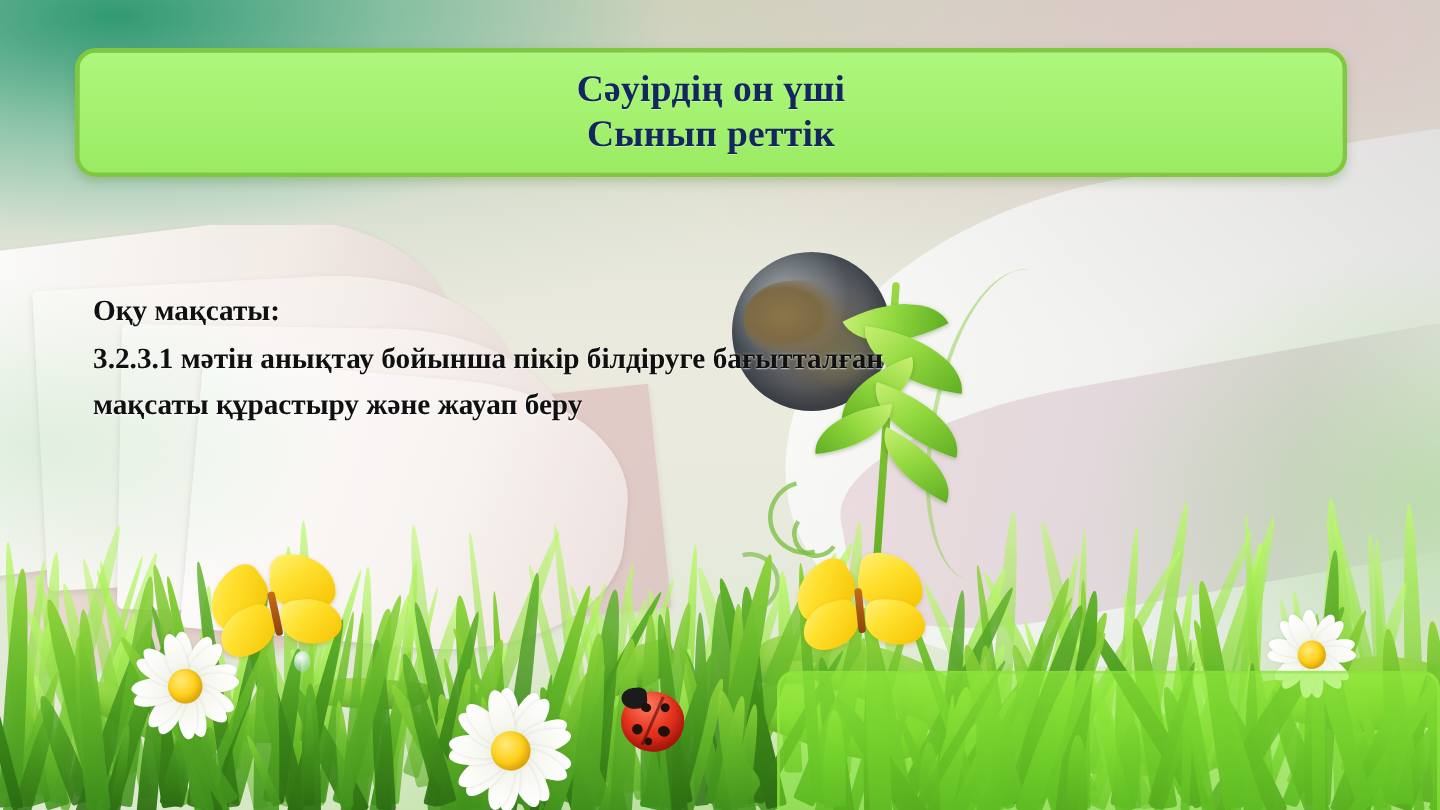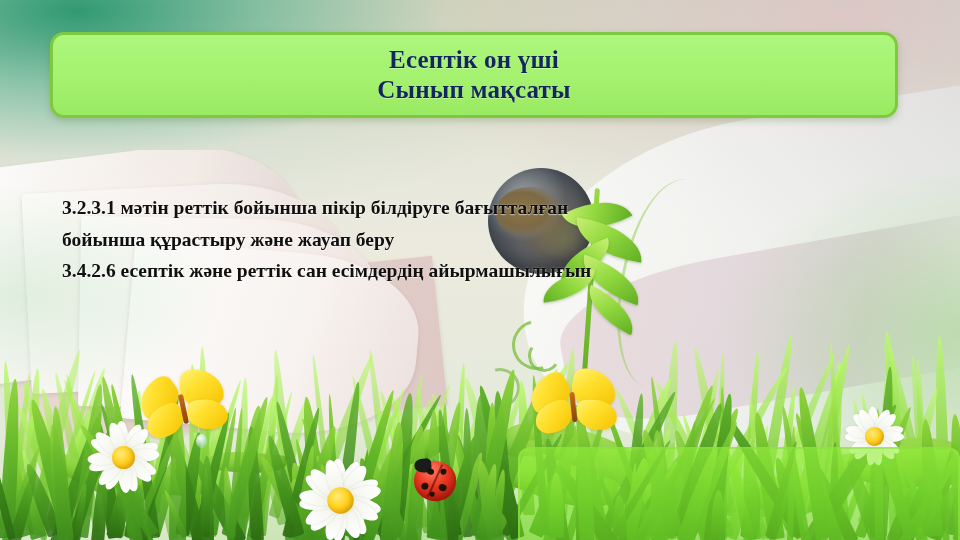--- a/index.html
+++ b/index.html
@@ -750,24 +750,24 @@
     <div class="spot" style="left:9px;  top:24px; width:7px;  height:7px;"></div>
     <div class="spot" style="left:26px; top:21px; width:8px;  height:7px;"></div>
     <div class="spot" style="left:19px; top:31px; width:5px;  height:5px;"></div>
   </div>
 
   <div class="dew" style="left:196px; top:434px; width:11px; height:14px;"></div>
 
   <div class="panel-bottom"></div>
 
   <div class="banner-main">
-    <div class="line">Есептік он үші</div>
-    <div class="line">Сынып мақсаты</div>
+    <div class="line">Сәуірдің он үші</div>
+    <div class="line">Сынып реттік</div>
   </div>
 
 
   <div class="body-text">
-    <span class="l">3.2.3.1 мәтін реттік бойынша пікір білдіруге бағытталған</span>
-    <span class="l">бойынша құрастыру және жауап беру</span>
-    <span class="l">3.4.2.6 есептік және реттік сан есімдердің айырмашылығын</span>
+    <span class="l">Оқу мақсаты:</span>
+    <span class="l">3.2.3.1 мәтін анықтау бойынша пікір білдіруге бағытталған</span>
+    <span class="l">мақсаты құрастыру және жауап беру</span>
   </div>
 
 </div>
 
 </body></html>

